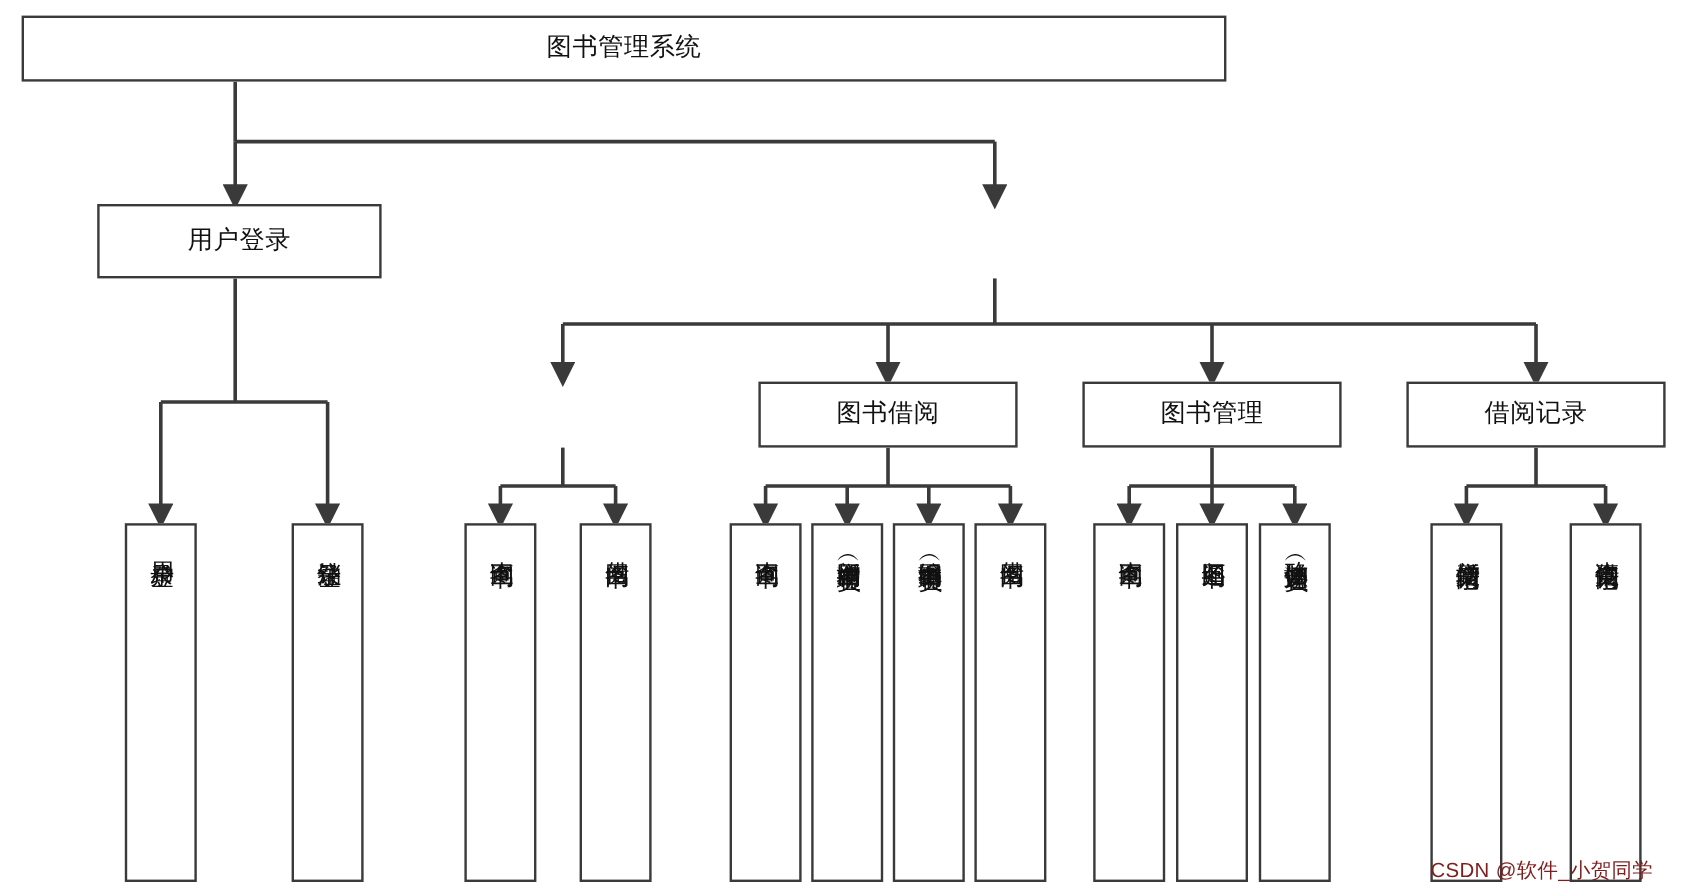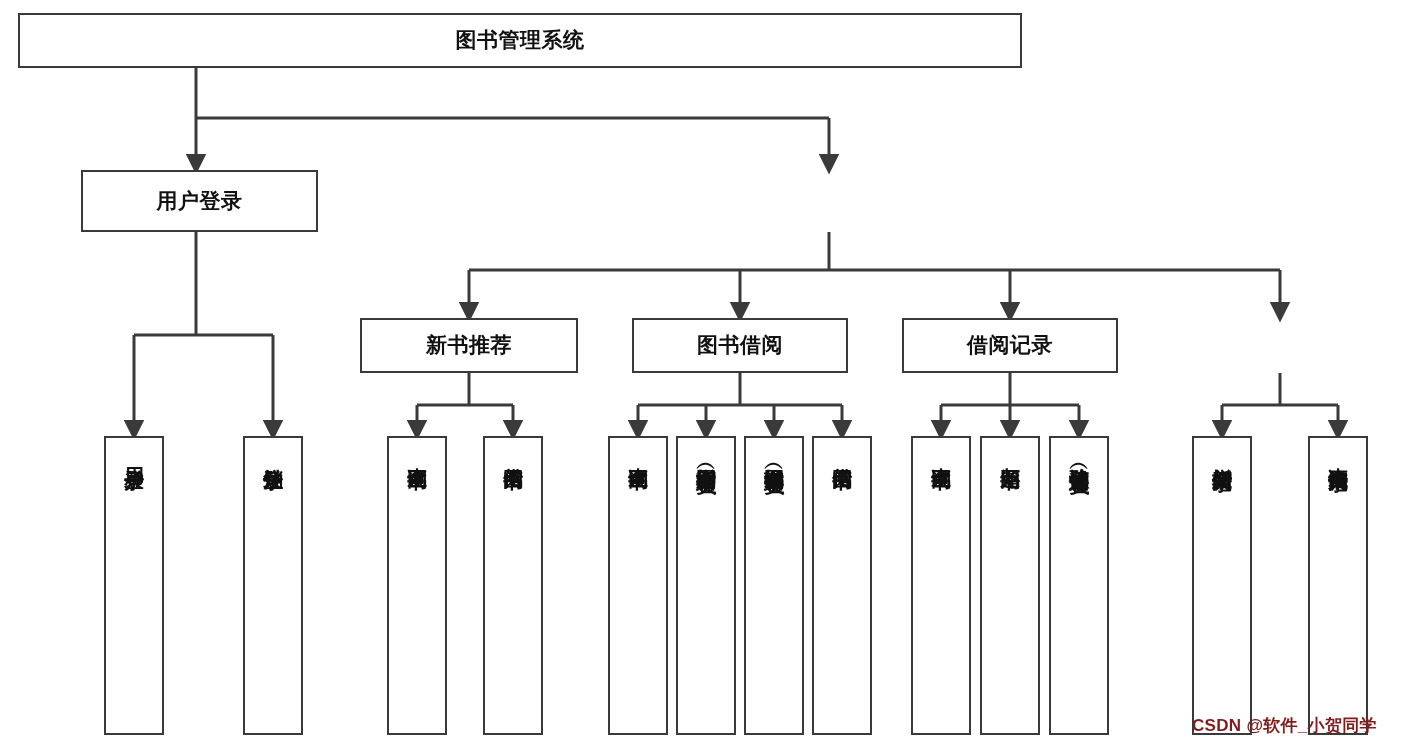--- a/index.html
+++ b/index.html
@@ -10,21 +10,20 @@
   }
   body {
     font-family: "Liberation Sans", "DejaVu Sans", sans-serif;
   }
   #canvas {
     position: relative;
     width: 1405px;
     height: 747px;
     background: #ffffff;
     overflow: hidden;
-    font-weight: bold;
   }
   #edges {
     position: absolute;
     left: 0;
     top: 0;
     width: 1405px;
     height: 747px;
     pointer-events: none;
   }
   .node {
@@ -130,32 +129,32 @@
 
   <div class="node root" style="left:18px; top:13px; width:1004px; height:55px;">
     <span class="node-label">图书管理系统</span>
   </div>
 
   <div class="node" style="left:81px; top:170px; width:237px; height:62px;">
     <span class="node-label">用户登录</span>
   </div>
 
 
-  <div class="node" style="left:360px; top:318px; width:218px; height:55px;">
-    <span class="node-label">新书推荐</span>
-  </div>
 
   <div class="node" style="left:632px; top:318px; width:216px; height:55px;align-items:center;">
     <span class="node-label">图书借阅</span>
   </div>
 
   <div class="node" style="left:902px; top:318px; width:216px; height:55px;">
+    <span class="node-label">图书管理</span>
+  </div>
+
+  <div class="node" style="left:1172px; top:318px; width:216px; height:55px;">
     <span class="node-label">借阅记录</span>
   </div>
-
 
   <div class="node leaf" style="left:104px; top:436px; width:60px; height:299px;">
     <span class="leaf-label">用户登录</span>
   </div>
 
   <div class="node leaf" style="left:243px; top:436px; width:60px; height:299px;">
     <span class="leaf-label">注销登录</span>
   </div>
 
   <div class="node leaf" style="left:387px; top:436px; width:60px; height:299px;">

